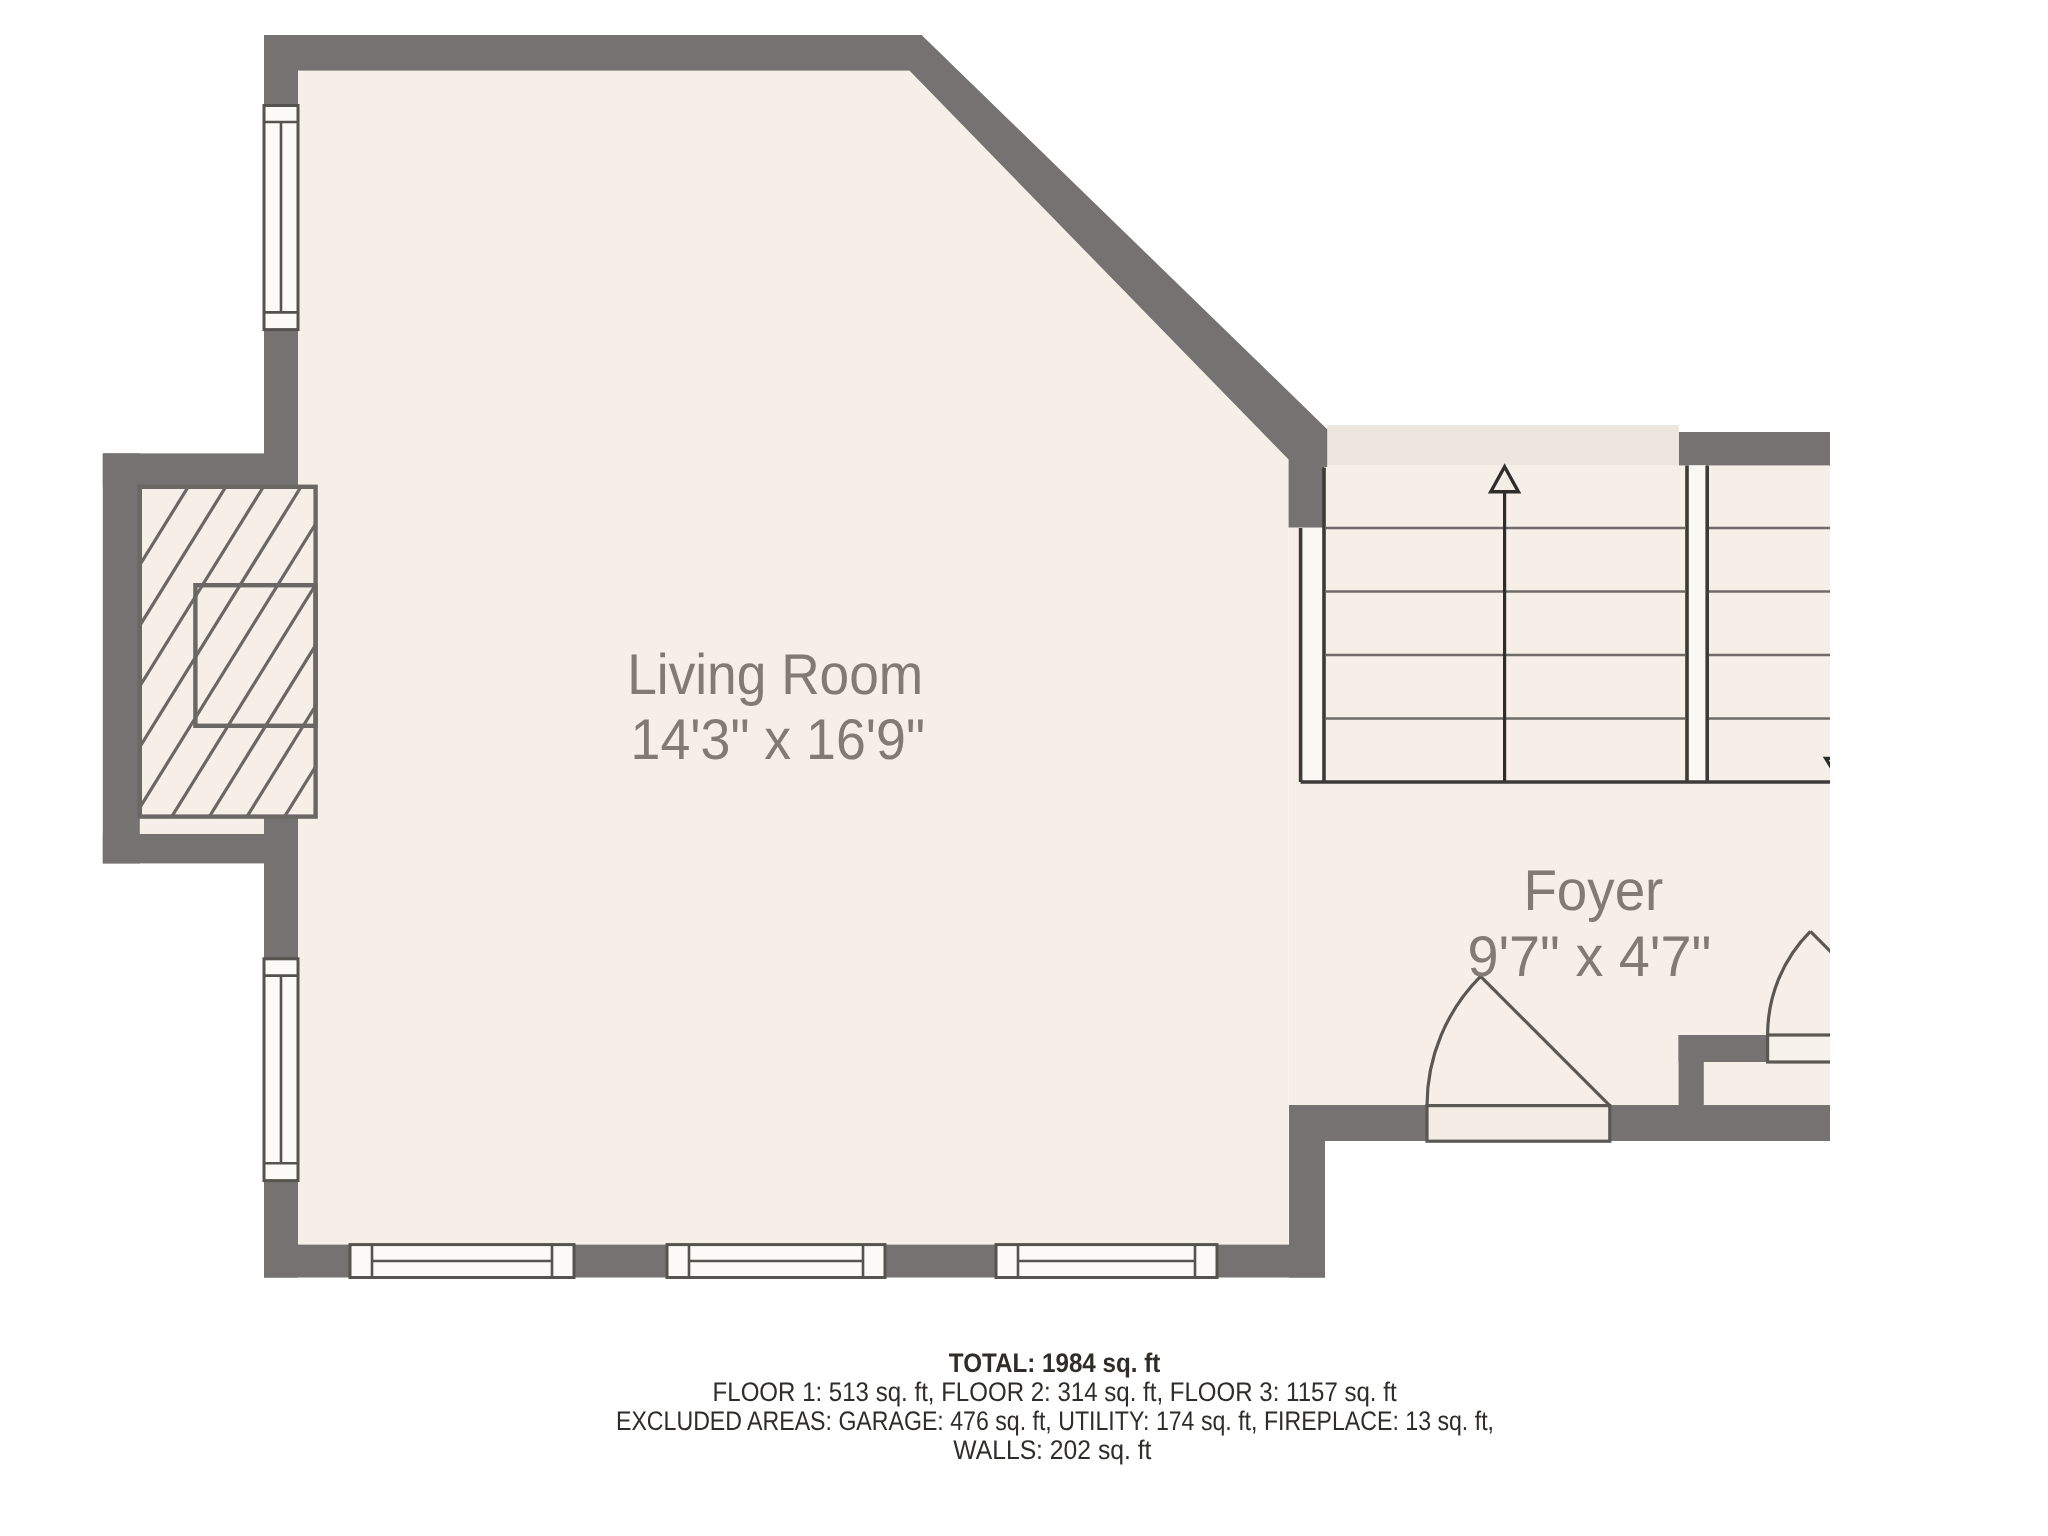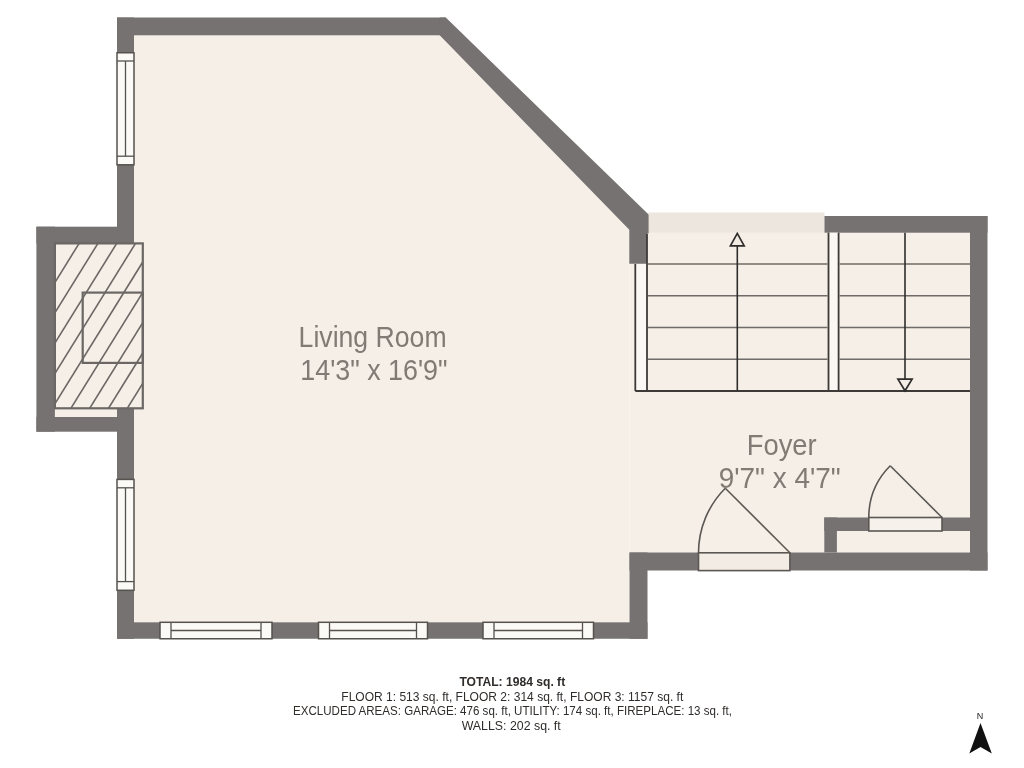--- a/index.html
+++ b/index.html
@@ -1,16 +1,16 @@
 <!DOCTYPE html>
 <html><head>
 <meta charset="utf-8">
 <style>
   html,body{margin:0;padding:0;background:#ffffff;}
-  .page{position:relative;width:1024px;height:768px;overflow:hidden;font-family:"Liberation Sans", sans-serif;}
+  .page{position:relative;width:900px;height:768px;overflow:hidden;font-family:"Liberation Sans", sans-serif;margin-left:15px;}
 </style>
 </head>
 <body>
 <div class="page">
 <svg width="1024" height="768" viewBox="0 0 1024 768">
   <rect x="0" y="0" width="1024" height="768" fill="#ffffff"></rect>
 
   <polygon points="134,35.3 439.7,35.3 629.3,229.8 629.3,622.3 134,622.3" fill="#f5efe7"></polygon>
   <rect x="629.4" y="216" width="340.6" height="336.5" fill="#f5efe7"></rect>
   <rect x="648.5" y="212.5" width="176" height="20" fill="#ece6de"></rect>

